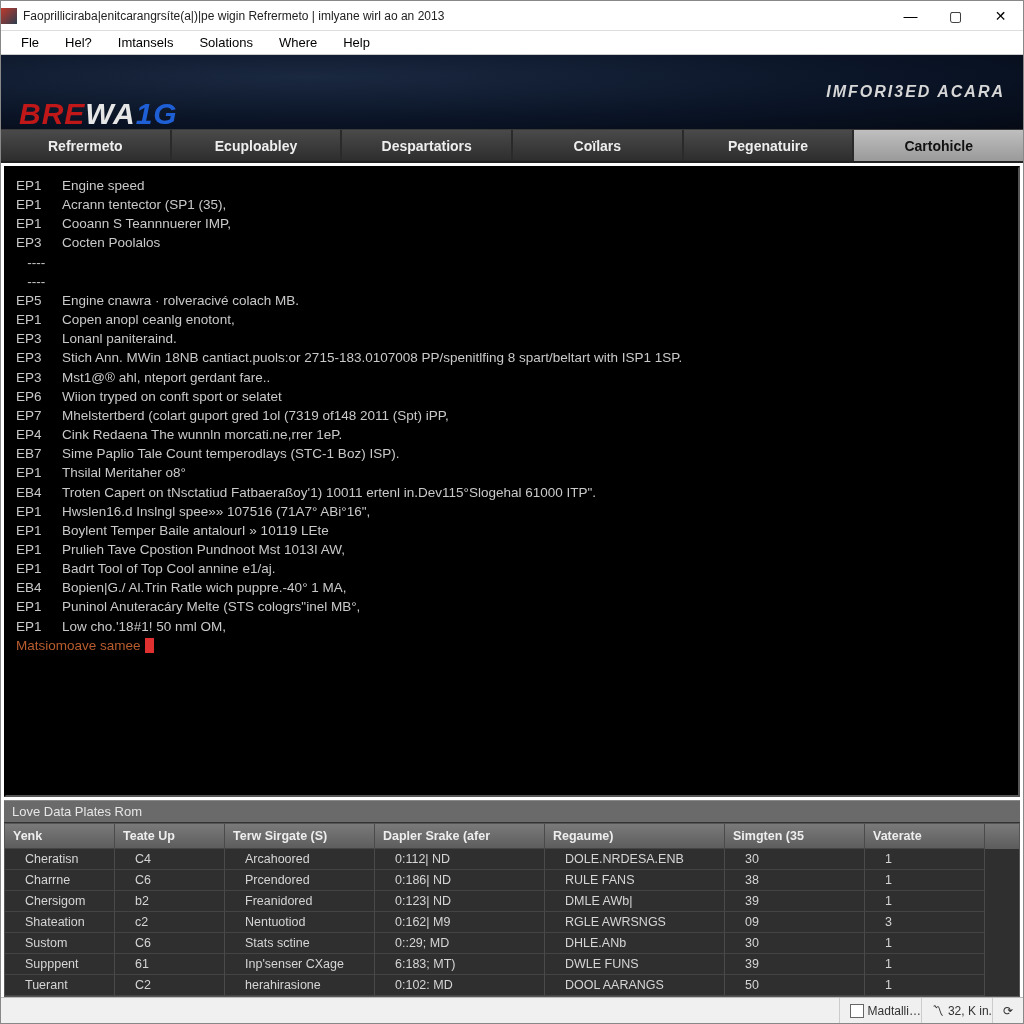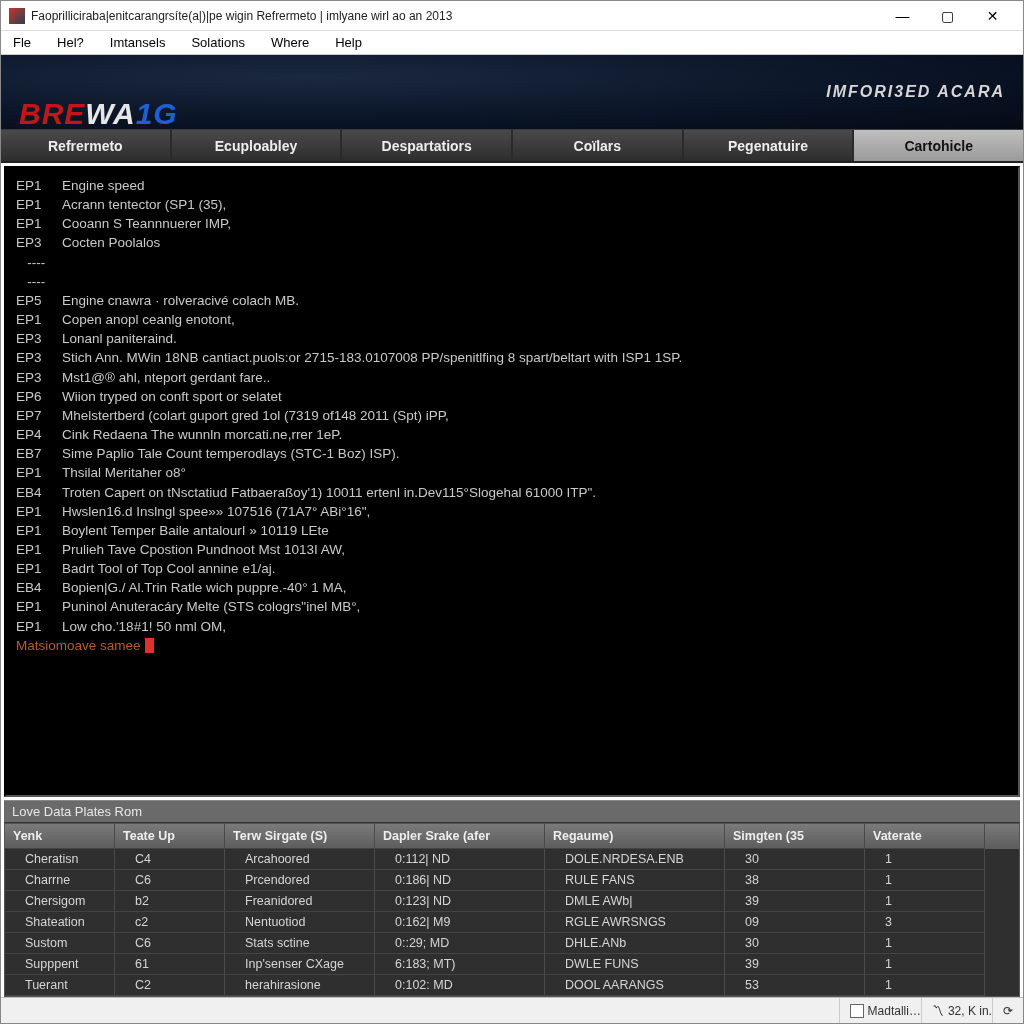--- a/index.html
+++ b/index.html
@@ -1,23 +1,23 @@
 <!DOCTYPE html>
 <html><head>
 <meta charset="utf-8">
 <style>
 * { margin: 0; padding: 0; box-sizing: border-box; font-family: "Segoe UI", Tahoma, sans-serif; }
 body { width: 1024px; height: 1024px; background: #f0f0f0; overflow: hidden; }
 .window { width: 1024px; height: 1024px; background: #fff; display: flex; flex-direction: column; border: 1px solid #888; }
-.titlebar { height: 30px; display: flex; align-items: center; padding: 0 8px; background: #fff; border-bottom: 1px solid #ddd; }
+.titlebar { height: 30px; display: flex; align-items: center; padding: 0 0; background: #fff; border-bottom: 1px solid #ddd; }
 .titlebar .app-icon { width: 16px; height: 16px; background: linear-gradient(135deg,#c0392b,#2c3e50); margin-right: 6px; }
 .titlebar .title { flex: 1; font-size: 12px; color: #222; }
 .titlebar .win-controls { display: flex; gap: 0; }
 .titlebar .win-btn { width: 45px; height: 28px; display: flex; align-items: center; justify-content: center; font-size: 14px; cursor: pointer; }
-.menubar { height: 24px; display: flex; align-items: center; padding: 0 8px; gap: 18px; background: #fff; border-bottom: 1px solid #ccc; font-size: 13px; }
+.menubar { height: 24px; display: flex; align-items: center; padding: 0 16px; gap: 18px; background: #fff; border-bottom: 1px solid #ccc; font-size: 13px; }
 .menubar .menu-item { cursor: pointer; padding: 2px 4px; }
 .brand-header { height: 74px; background: radial-gradient(ellipse at 30% 30%, #1a2840 0%, #0a1426 60%, #050a15 100%); display: flex; align-items: center; justify-content: space-between; padding: 0 18px; position: relative; }
 .brand-header::after { content:""; position:absolute; inset:0; background-image: radial-gradient(#fff 0.5px, transparent 0.5px); background-size: 50px 40px; opacity: 0.15; pointer-events:none; }
 .brand-logo { font-family: Impact, "Arial Black", sans-serif; font-size: 30px; font-weight: 900; font-style: italic; letter-spacing: 1px; position: relative; margin-top: 44px; }
 .brand-logo .p1 { color: #c01818; }
 .brand-logo .p2 { color: #e6e6e6; }
 .brand-logo .p3 { color: #1f5fd6; }
 .brand-sub { color: #d7d7d7; font-size: 16px; font-weight: 700; letter-spacing: 2px; font-style: italic; }
 .tabstrip { height: 34px; background: #565656; display: flex; border-top: 1px solid #3a3a3a; border-bottom: 2px solid #222; }
 .tabstrip .tab { flex: 1; border-right: 2px solid #2a2a2a; display: flex; align-items: center; justify-content: center; color: #eee; font-weight: 600; font-size: 14px; cursor: pointer; background: linear-gradient(#4a4a4a,#2d2d2d); }
@@ -173,21 +173,21 @@
           <div class="td">DWLE FUNS</div>
           <div class="td">39</div>
           <div class="td">1</div>
         </div>
         <div class="trow">
           <div class="td">Tuerant</div>
           <div class="td">C2</div>
           <div class="td">herahirasione</div>
           <div class="td">0:102: MD</div>
           <div class="td">DOOL AARANGS</div>
-          <div class="td">53</div>
+          <div class="td">50</div>
           <div class="td">1</div>
         </div>
       </div>
   </div>
 
   <div class="statusbar">
     <div class="sb-item">
       <span class="sb-icon"></span>
       <span>Madtalli…</span>
     </div>

